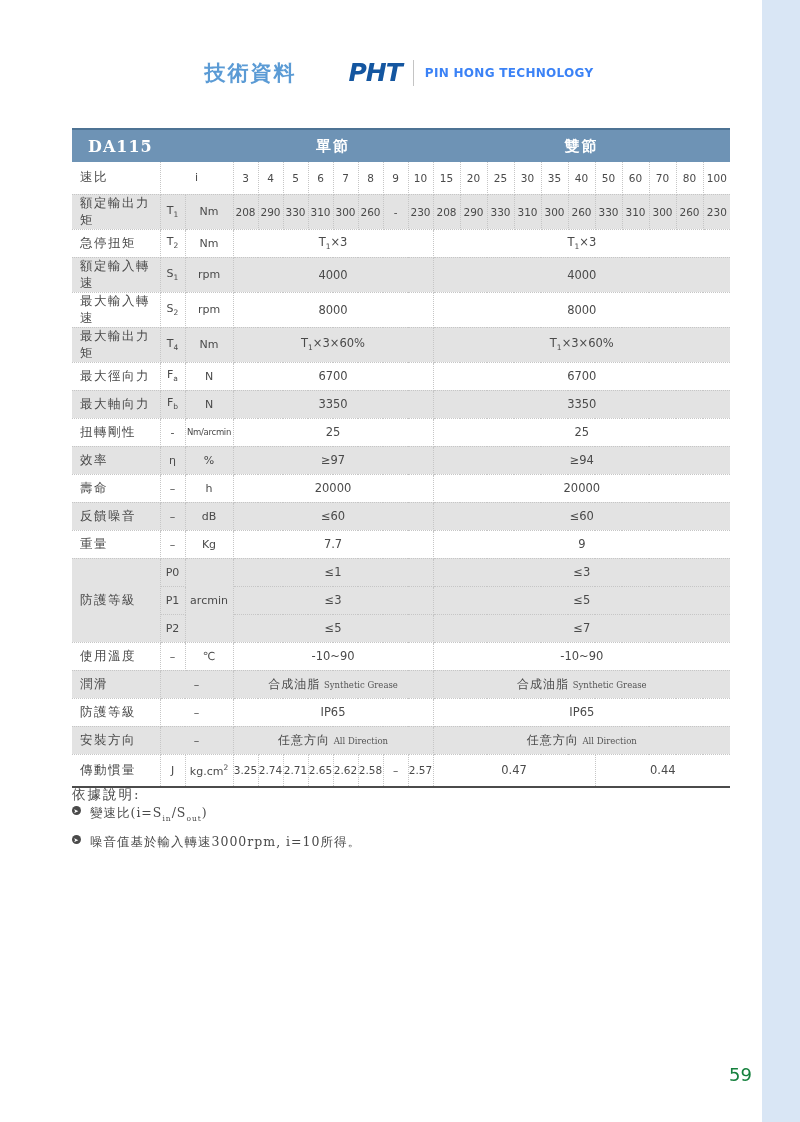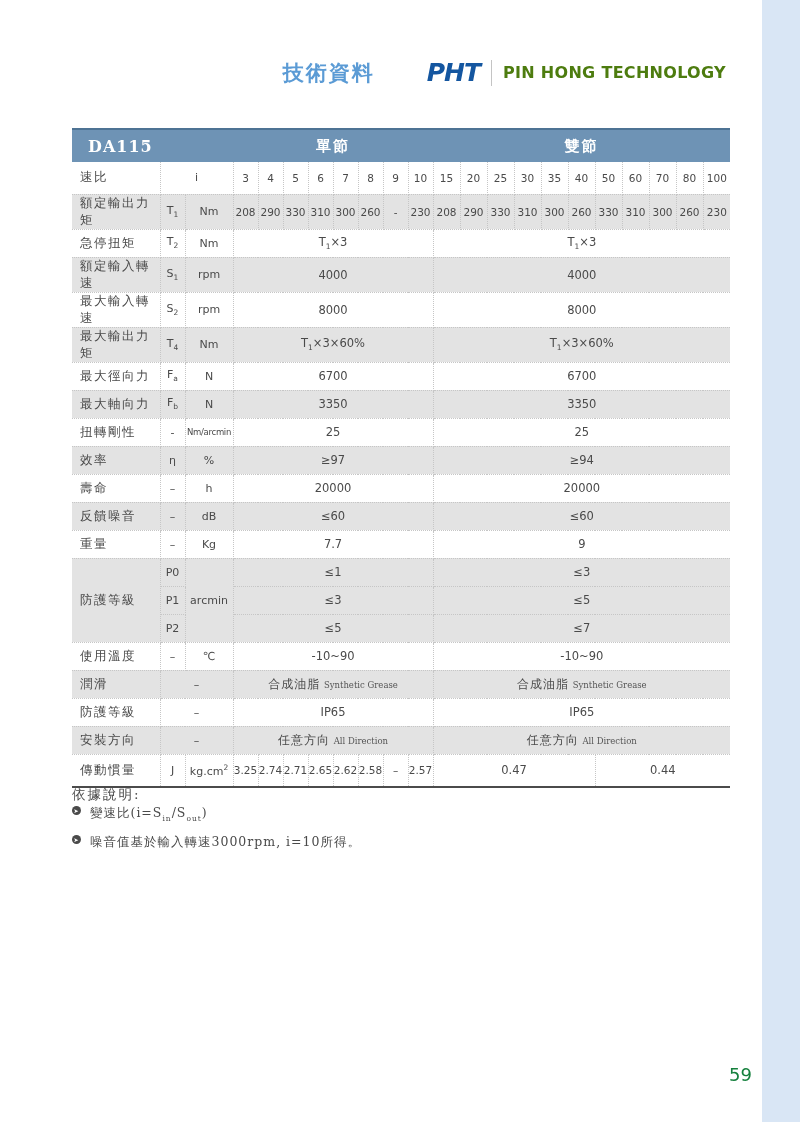--- a/index.html
+++ b/index.html
@@ -2,26 +2,26 @@
 <html><head>
 <meta charset="utf-8">
 <style>
   html,body{margin:0;padding:0;background:#ffffff;}
   .page{position:relative;width:800px;height:1122px;background:#ffffff;overflow:hidden;
         font-family:"DejaVu Sans","Liberation Sans",sans-serif;color:#4a4a4a;}
   .side-strip{position:absolute;top:0;right:0;width:38px;height:1122px;background:#d9e6f5;}
 
   
   .doc-header{position:absolute;top:58px;left:72px;width:654px;display:flex;
-              justify-content:flex-end;align-items:center;gap:16px;}
+              justify-content:center;align-items:center;gap:16px;}
   .page-title{font-size:21px;font-weight:600;letter-spacing:2px;color:#5b9bd5;}
   .logo{display:flex;align-items:center;gap:11px;margin-left:36px;}
   .logo-abbr{font-size:25px;font-weight:900;font-style:italic;color:#1456a0;letter-spacing:-1px;}
   .logo-div{width:1px;height:26px;background:#c4c4c4;display:inline-block;}
-  .logo-name{font-size:16px;font-weight:800;color:#4d7c0f;letter-spacing:0.3px;}
+  .logo-name{font-size:12px;font-weight:800;color:#3b82f6;letter-spacing:0.3px;}
 
   
   .table-wrap{position:absolute;top:128px;left:72px;}
   table{border-collapse:collapse;table-layout:fixed;width:658px;border-bottom:2px solid #4b4b4b;}
   col.c-lbl{width:88px} col.c-sym{width:25px} col.c-unit{width:48px}
   col.c-s{width:25px} col.c-d{width:27px}
   tr{height:28px;}
   tr.rr{height:32px;} tr.ir{height:33px;}
   .head th{background:#6e93b5;color:#ffffff;font-family:"DejaVu Serif","Liberation Serif",serif;
            font-weight:600;font-size:15px;height:30px;border-top:2px solid #4e7394;letter-spacing:2px;}

